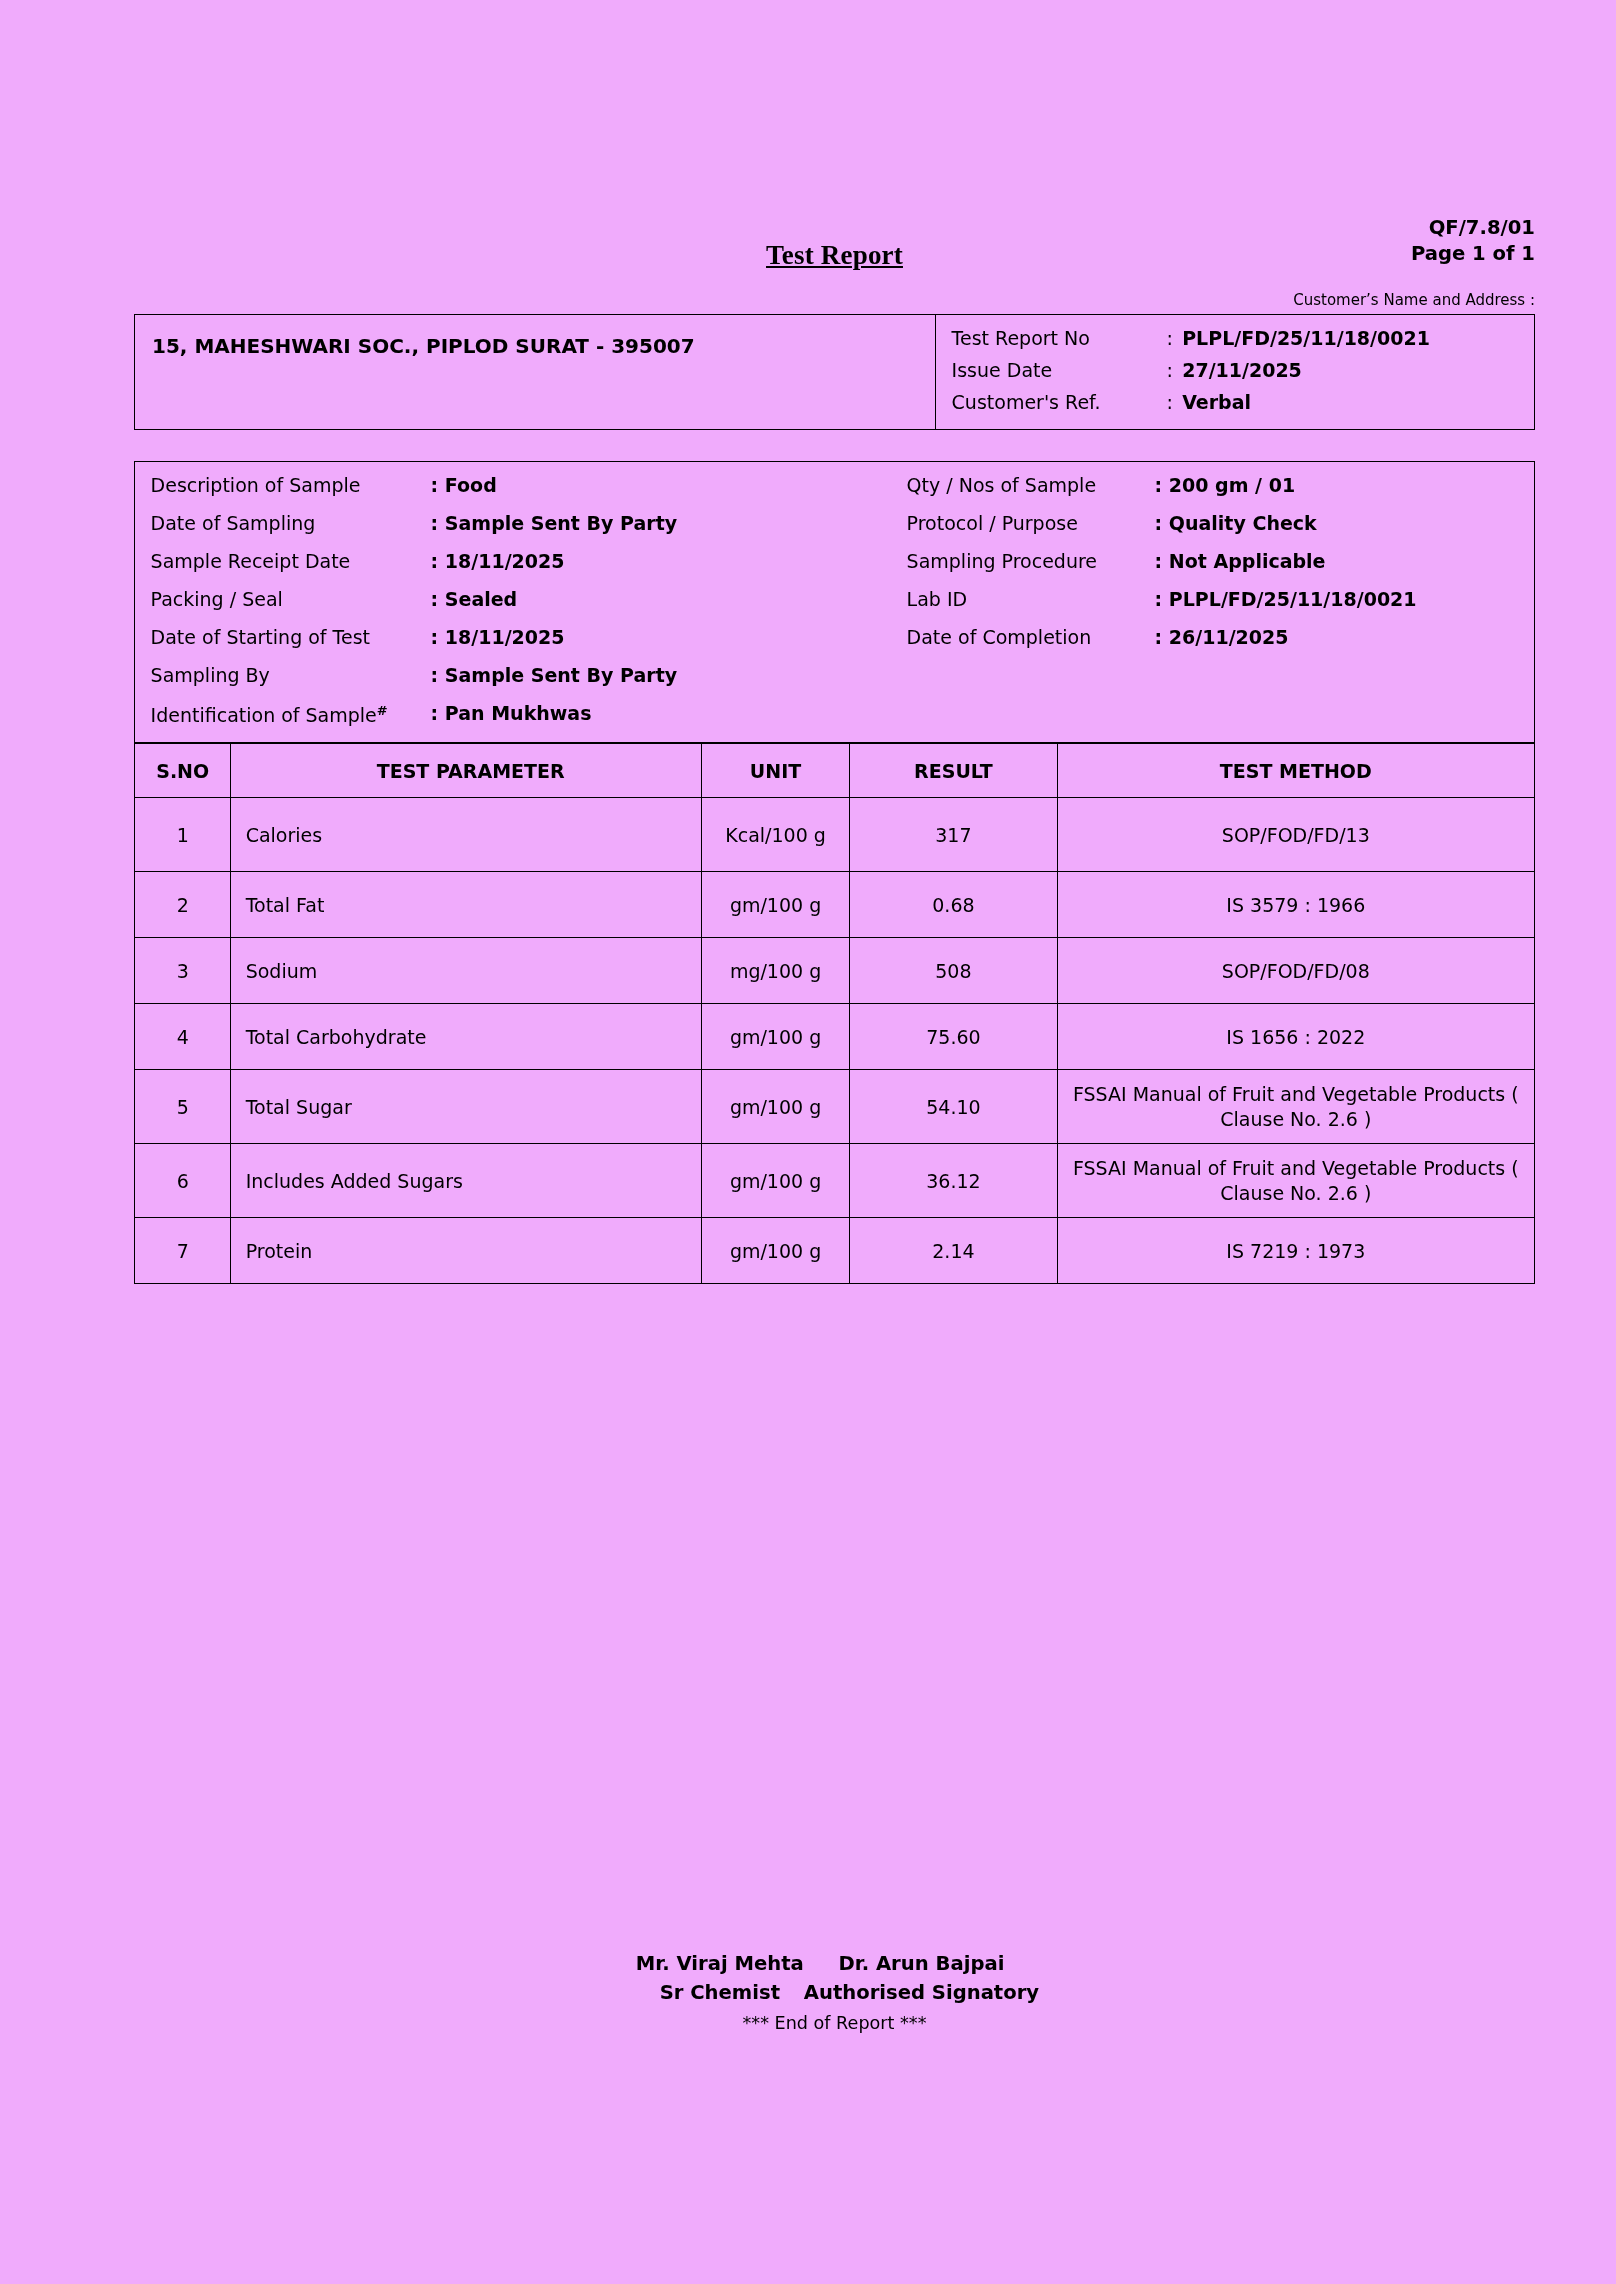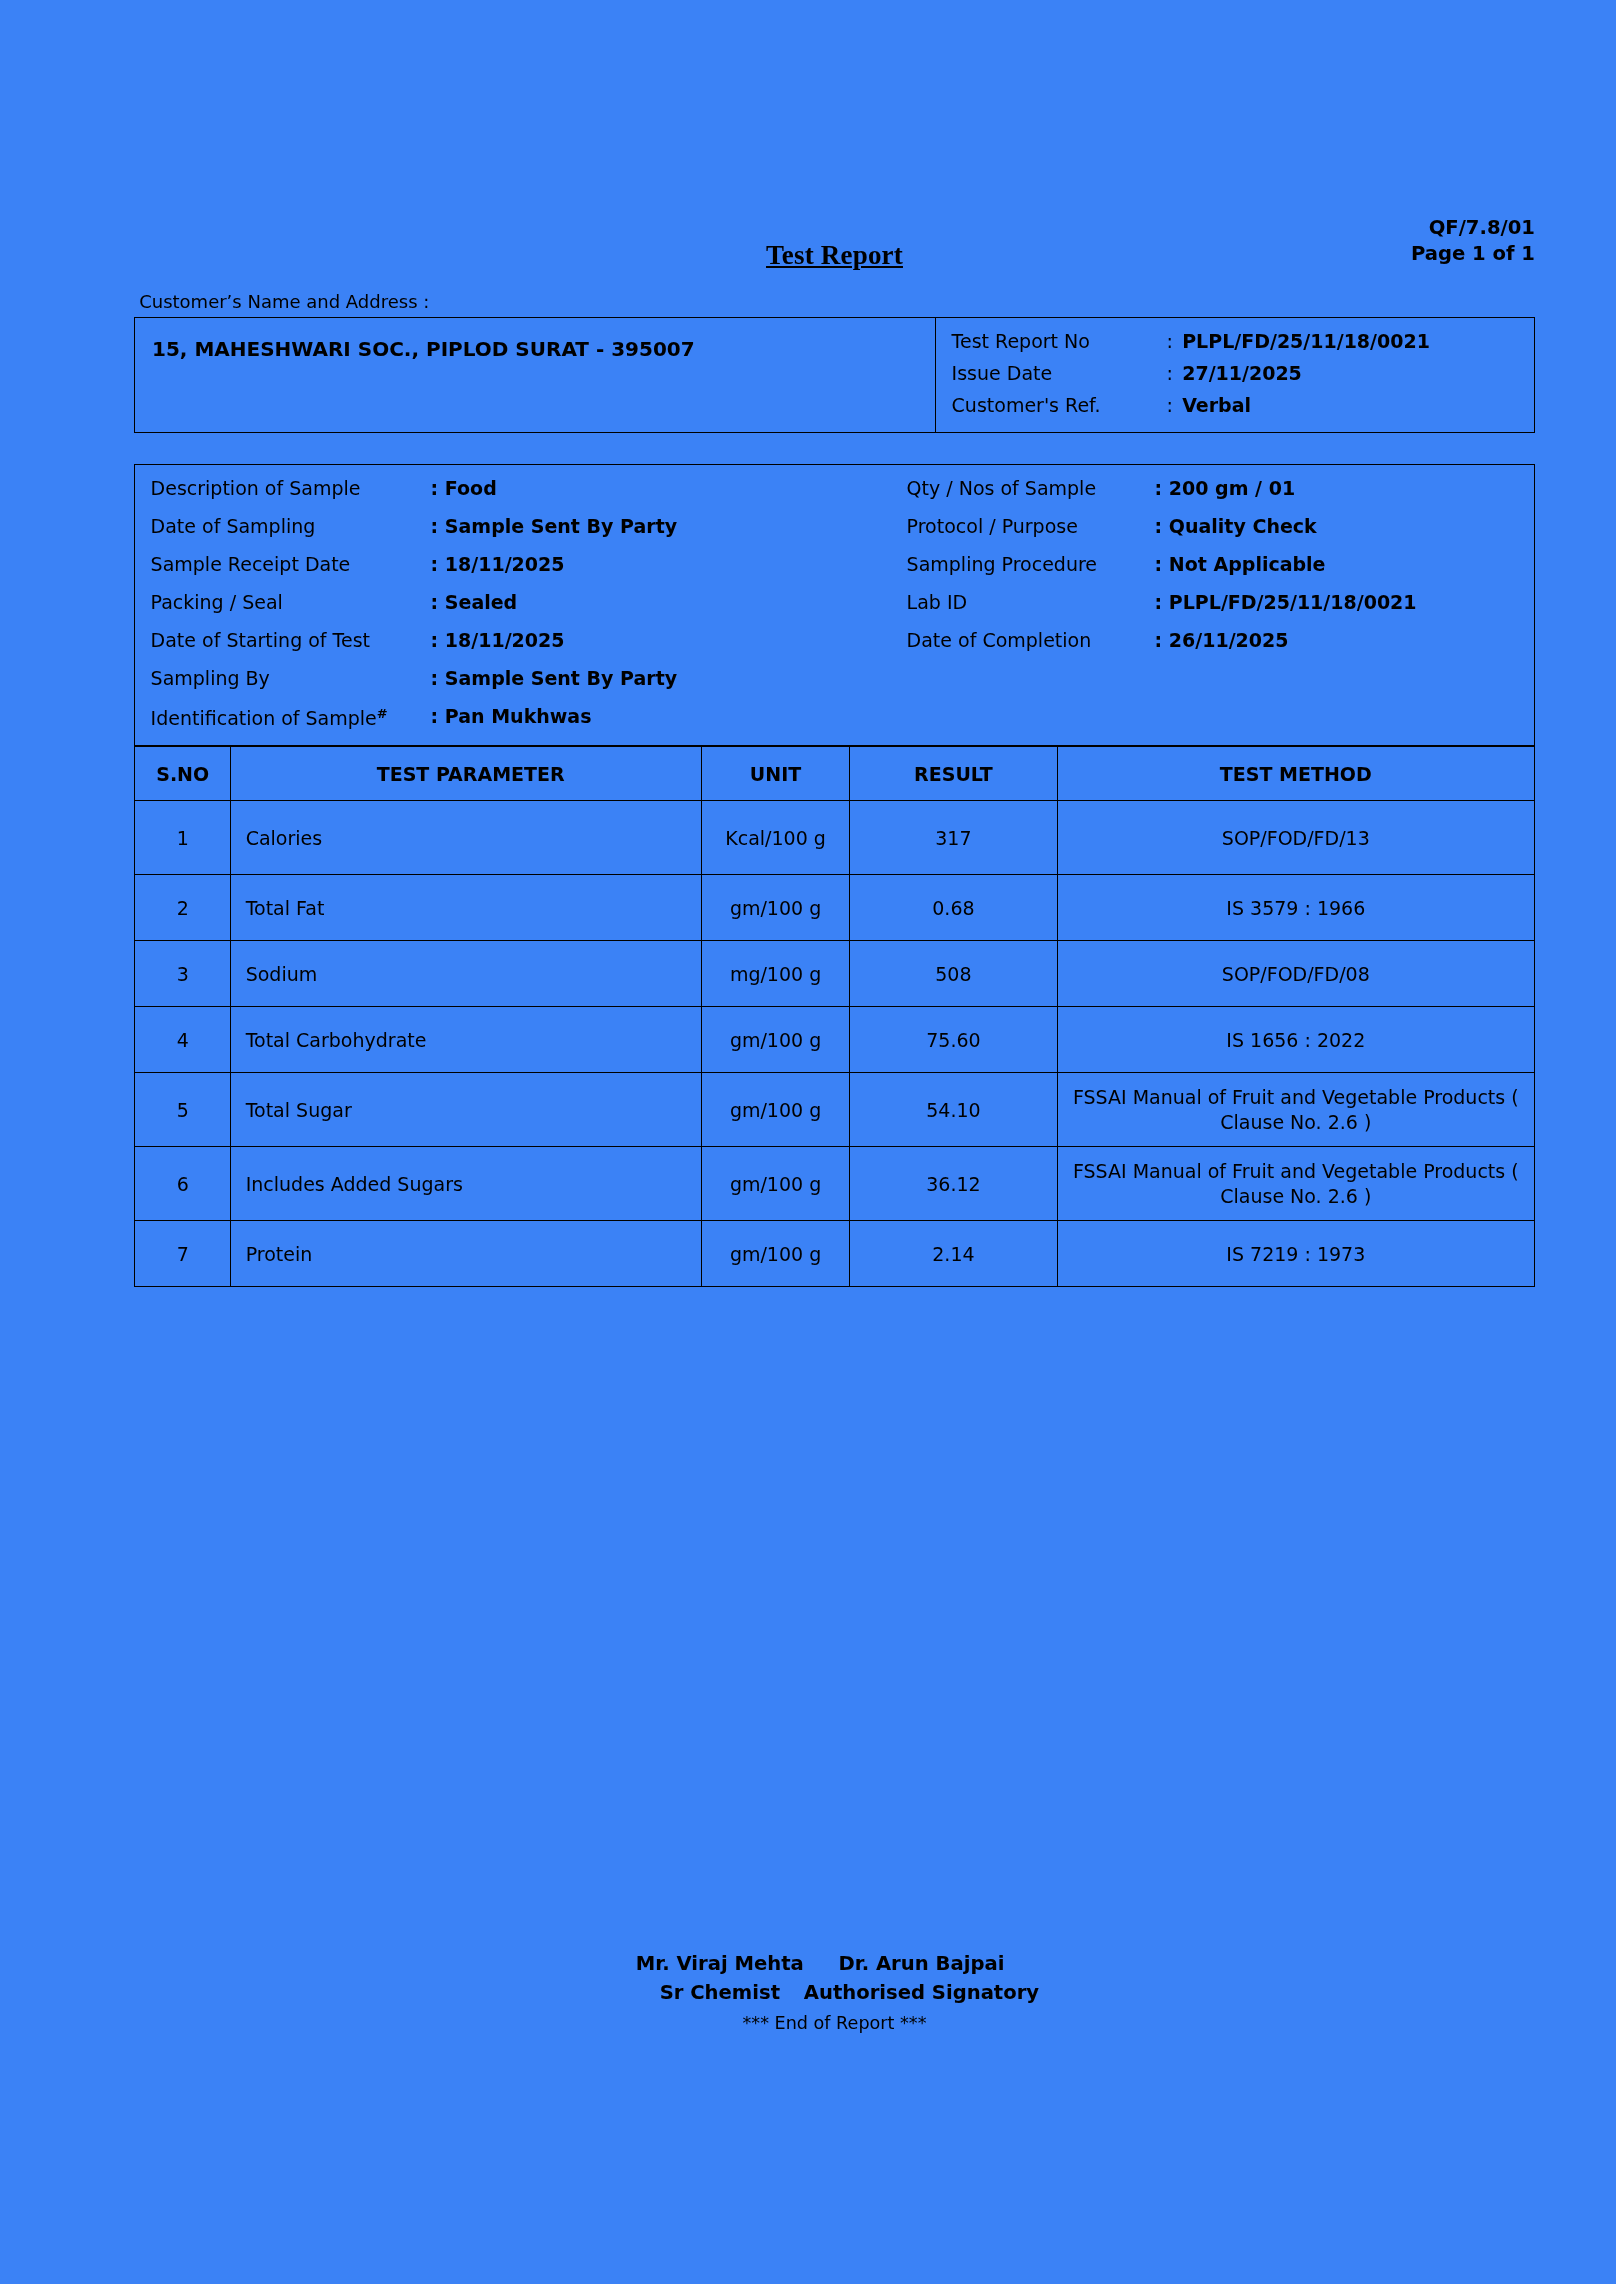--- a/index.html
+++ b/index.html
@@ -8,21 +8,21 @@
     background: #ffffff;
   }
   body {
     font-family: "DejaVu Sans", sans-serif;
     color: #000000;
   }
   .page {
     width: 1617px;
     height: 2284px;
     position: relative;
-    background: #3b82f6;
+    background: #f0abfc;
     box-sizing: border-box;
     padding: 0;
   }
   .sheet {
     position: absolute;
     left: 134px;
     top: 215px;
     width: 1401px;
   }
 
@@ -43,22 +43,23 @@
   .title {
     display: inline-block;
     font-family: "Liberation Serif", serif;
     font-weight: bold;
     font-size: 27px;
     text-decoration: underline;
     letter-spacing: 0.2px;
   }
   .cust-label {
     margin-top: 19.6px;
-    font-size: 18px;
+    font-size: 15px;
     padding-left: 5.2px;
+    text-align: right;
   }
 
   
   .cust-box {
     margin-top: 5.2px;
     border: 1.3px solid #000;
     display: flex;
     min-height: 114px;
   }
   .cust-left {

